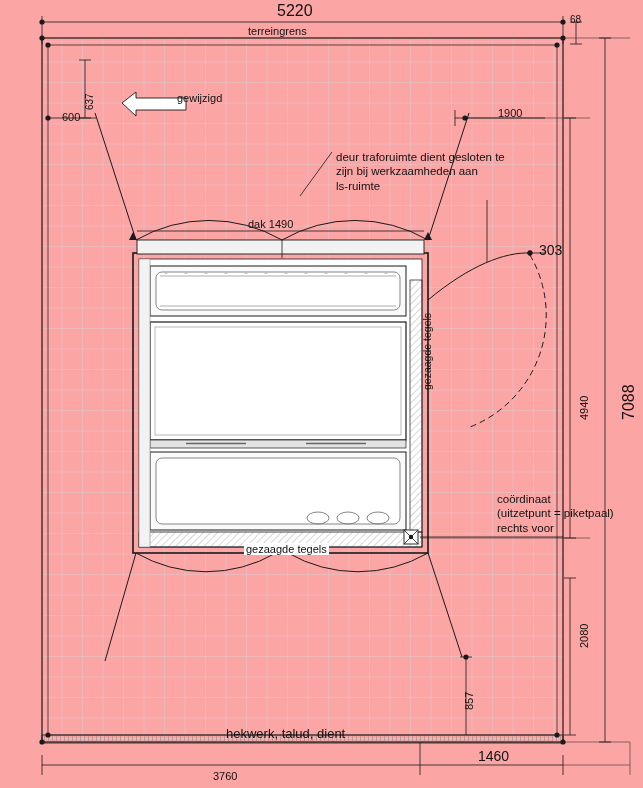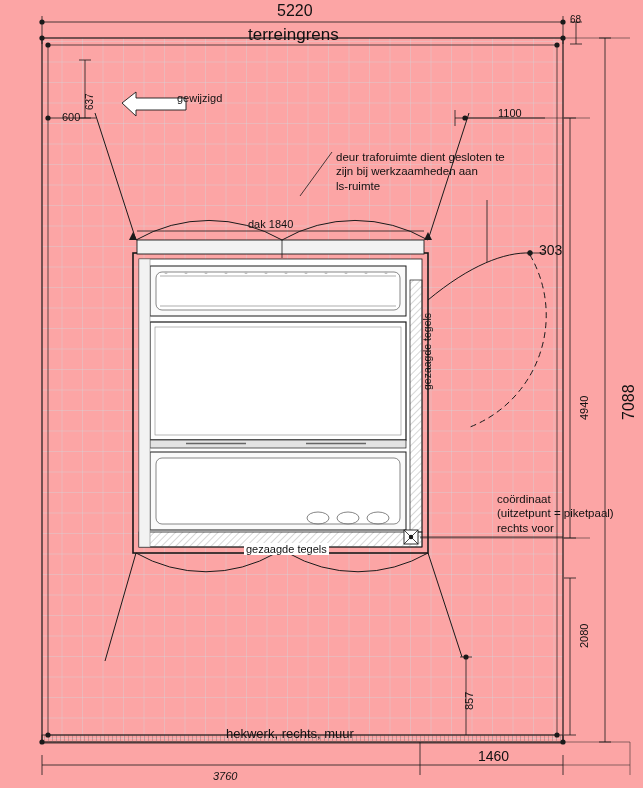--- a/index.html
+++ b/index.html
@@ -222,49 +222,49 @@
 
     <g stroke="#1a1a1a" stroke-width="0.8" fill="none">
       <path d="M450 537 L420 537"></path>
       <line x1="450" y1="537" x2="563" y2="537"></line>
     </g>
   </svg>
 
   <div class="lbl big" style="left:277px;top:2px;">5220</div>
   <div class="lbl sm" style="left:570px;top:14px;font-size:10px;">68</div>
 
-  <div class="lbl" style="left:248px;top:25px;font-size:17px;">terreingrens</div>
+  <div class="lbl" style="left:248px;top:25px;font-size:11px;">terreingrens</div>
 
   <div class="lbl rot sm" style="left:84px;top:110px;transform:rotate(-90deg);">637</div>
   <div class="lbl" style="left:62px;top:111px;font-size:11px;">600</div>
 
   <div class="lbl" style="left:138px;top:92px;font-size:11px;padding-left:39px;">gewijzigd</div>
 
-  <div class="lbl" style="left:498px;top:107px;font-size:11px;">1100</div>
+  <div class="lbl" style="left:498px;top:107px;font-size:11px;">1900</div>
 
   <div class="note" style="left:336px;top:150px;width:220px;">deur traforuimte dient gesloten te
 zijn bij werkzaamheden aan
 ls-ruimte</div>
 
-  <div class="lbl" style="left:248px;top:218px;font-size:11px;">dak  1840</div>
+  <div class="lbl" style="left:248px;top:218px;font-size:11px;">dak  1490</div>
 
   <div class="lbl" style="left:539px;top:242px;font-size:14px;">303</div>
 
   <div class="lbl rot" style="left:421px;top:390px;transform:rotate(-90deg);font-size:10.5px;">gezaagde tegels</div>
 
   <div class="lbl" style="left:244px;top:543px;font-size:11px;background:#fff;padding:0 2px;">gezaagde tegels</div>
 
   <div class="note" style="left:453px;top:492px;width:130px;padding-left:44px;">coördinaat
 (uitzetpunt = piketpaal)
 rechts voor</div>
 
   <div class="lbl rot" style="left:578px;top:420px;transform:rotate(-90deg);font-size:11px;">4940</div>
   <div class="lbl rot big" style="left:620px;top:420px;transform:rotate(-90deg);">7088</div>
   <div class="lbl rot" style="left:578px;top:648px;transform:rotate(-90deg);font-size:11px;">2080</div>
 
   <div class="lbl rot" style="left:463px;top:710px;transform:rotate(-90deg);font-size:11px;">857</div>
 
-  <div class="lbl med" style="left:226px;top:726px;">hekwerk, rechts, muur</div>
-
-  <div class="lbl" style="left:213px;top:770px;font-size:11px;font-style:italic;">3760</div>
+  <div class="lbl med" style="left:226px;top:726px;">hekwerk, talud, dient</div>
+
+  <div class="lbl" style="left:213px;top:770px;font-size:11px;">3760</div>
   <div class="lbl" style="left:478px;top:748px;font-size:14px;">1460</div>
 
 </div>
 
 </body></html>

